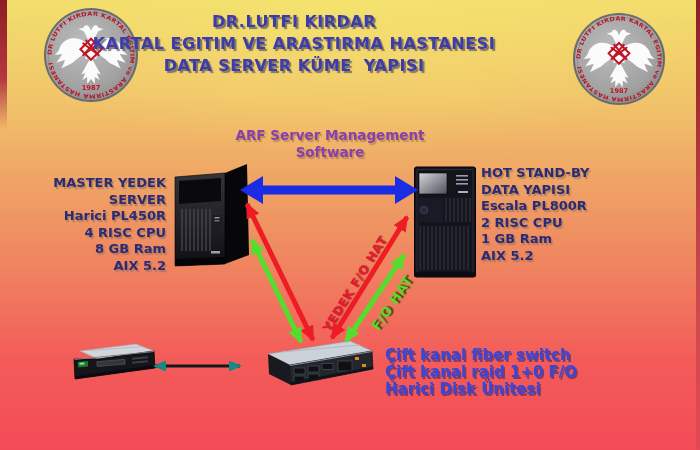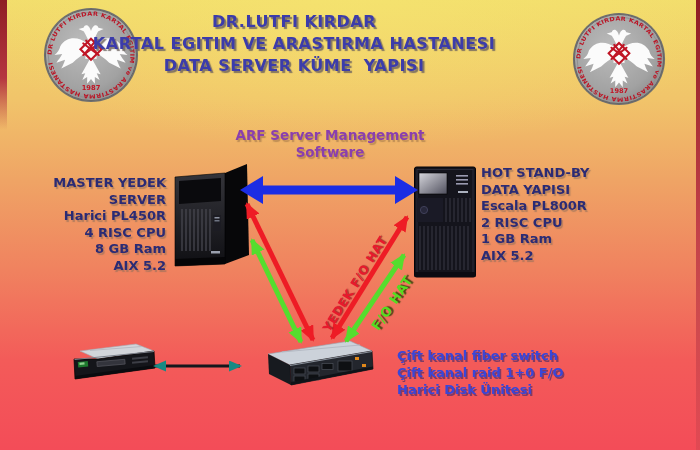--- a/index.html
+++ b/index.html
@@ -26,22 +26,22 @@
 
   #arf-label{left:210px;top:127px;width:240px;text-align:center;z-index:4;
     color:#8a3fae;font-weight:bold;font-size:13.5px;line-height:17px;
     text-shadow:1.5px 1.5px 1px rgba(150,110,70,.55);}
 
   .spec{font-weight:bold;font-size:13px;line-height:16.5px;color:#2b2b74;z-index:4;
     text-shadow:1.5px 1.5px 1px rgba(140,110,90,.6);}
   #master-specs{left:26px;top:175px;width:140px;text-align:right;}
   #standby-specs{left:481px;top:165px;width:150px;text-align:left;}
 
-  #storage-specs{left:397px;top:347px;width:220px;text-align:left;z-index:4;
-    color:#3946d8;font-weight:bold;font-size:13px;line-height:17px;
+  #storage-specs{left:385px;top:347px;width:220px;text-align:left;z-index:4;
+    color:#3946d8;font-weight:bold;font-size:15px;line-height:17px;
     text-shadow:1.5px 1.5px 0 rgba(35,35,110,.55);}
 
   #tape-label{left:50px;top:381px;width:130px;text-align:center;z-index:4;
     color:#3946d8;font-weight:bold;font-size:14.5px;
     text-shadow:1.5px 1.5px 0 rgba(35,35,110,.55);}
 
   #yedek-label{left:355px;top:284px;z-index:5;transform:translate(-50%,-50%) rotate(-58deg);
     color:#e8192c;font-weight:bold;font-size:12px;letter-spacing:.6px;white-space:pre;
     text-shadow:1px 1px 1px rgba(130,20,25,.65);}
   #fo-label{left:392px;top:303px;z-index:5;transform:translate(-50%,-50%) rotate(-56deg);

